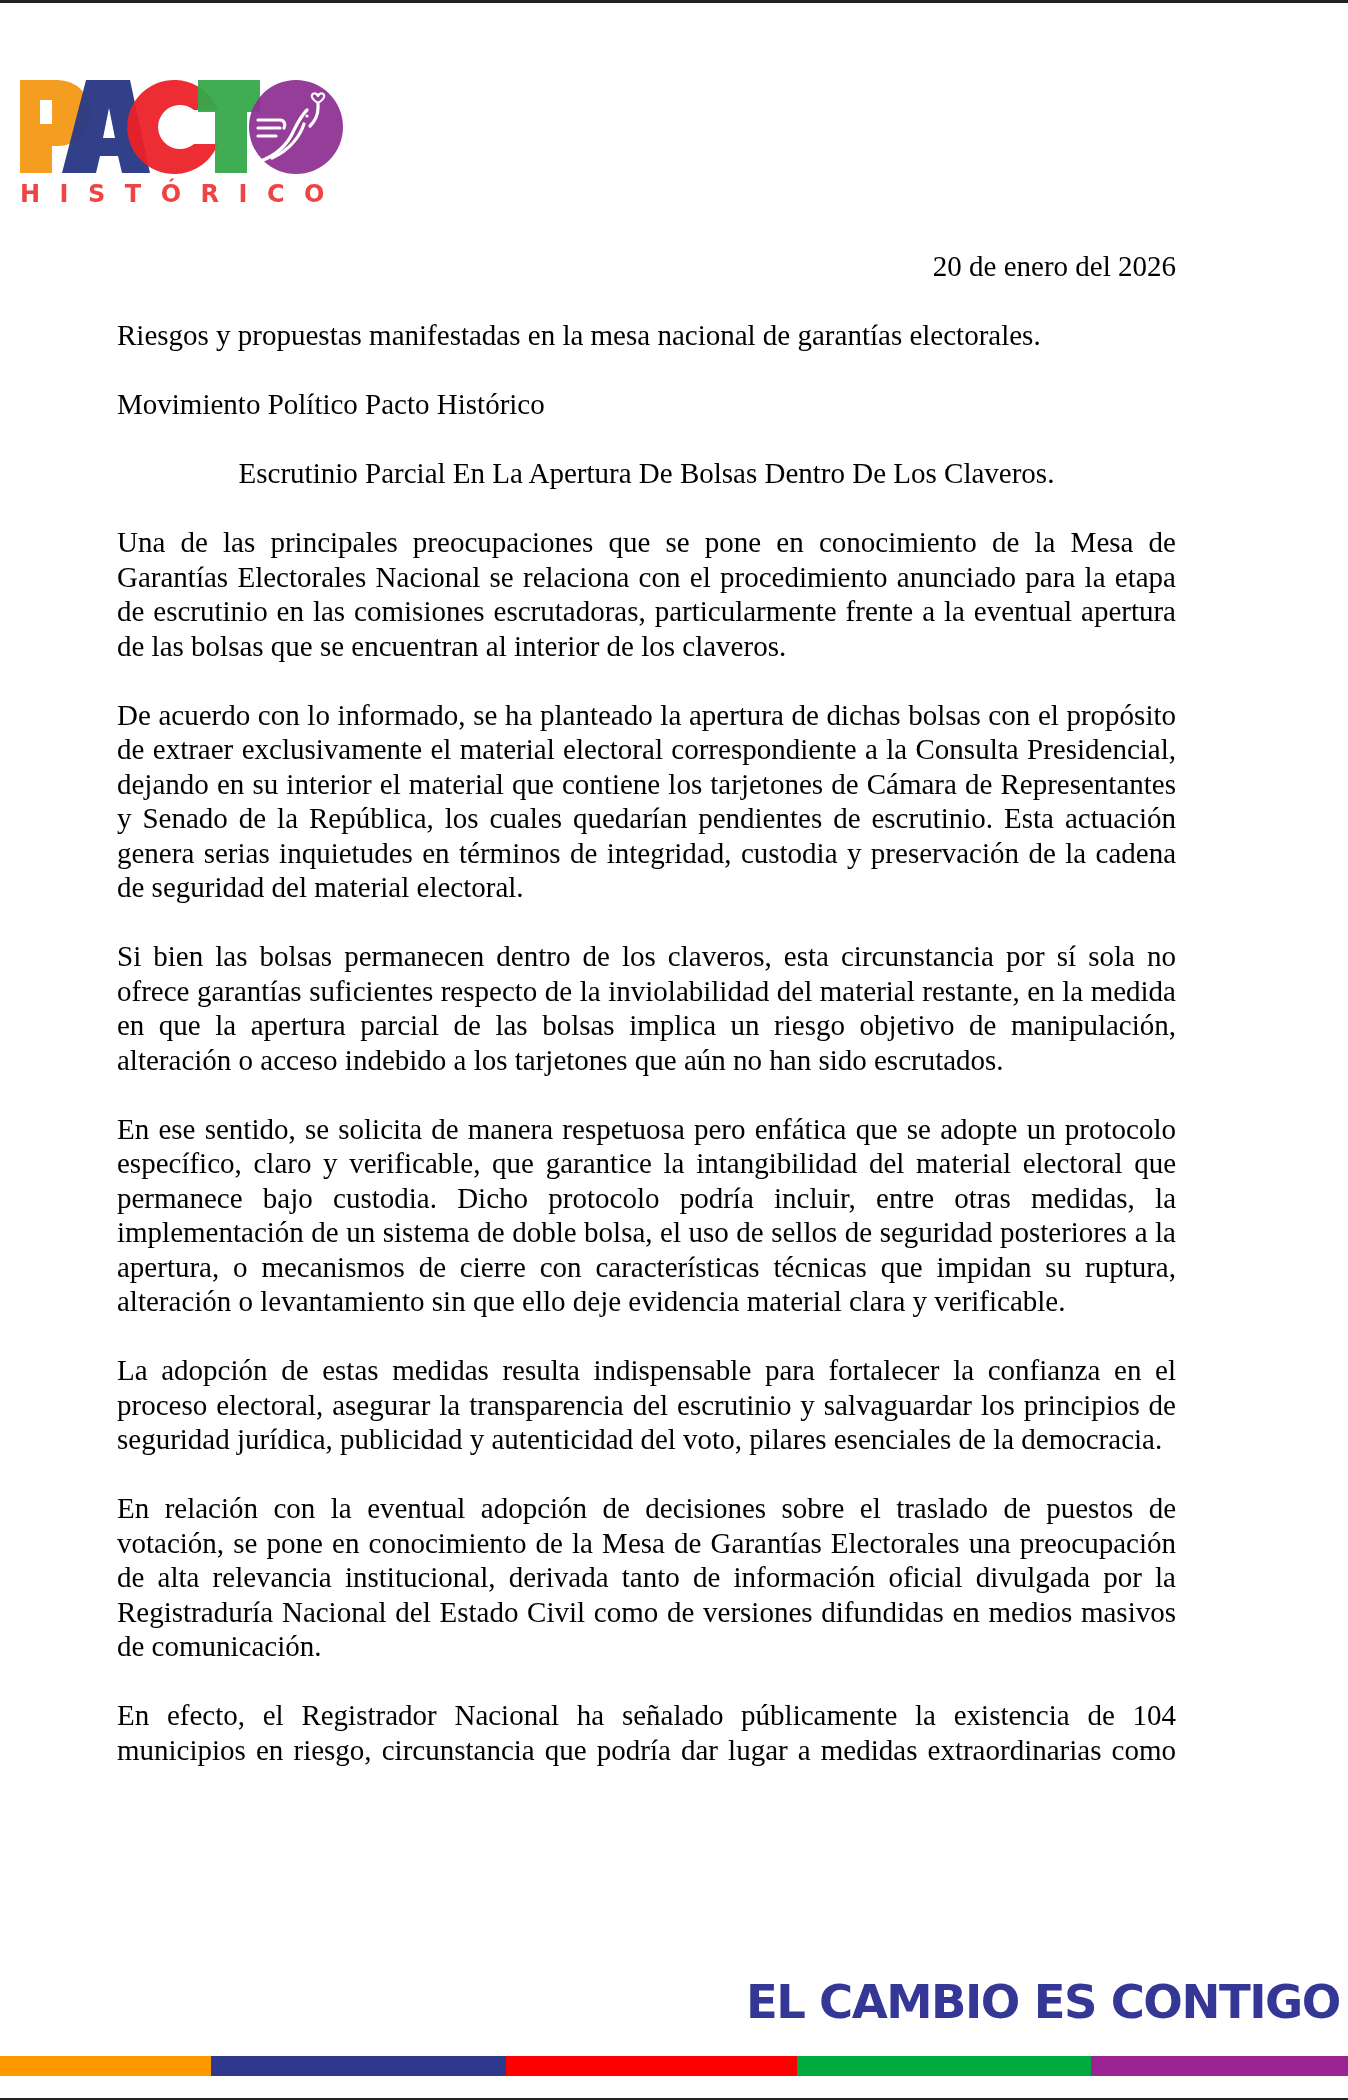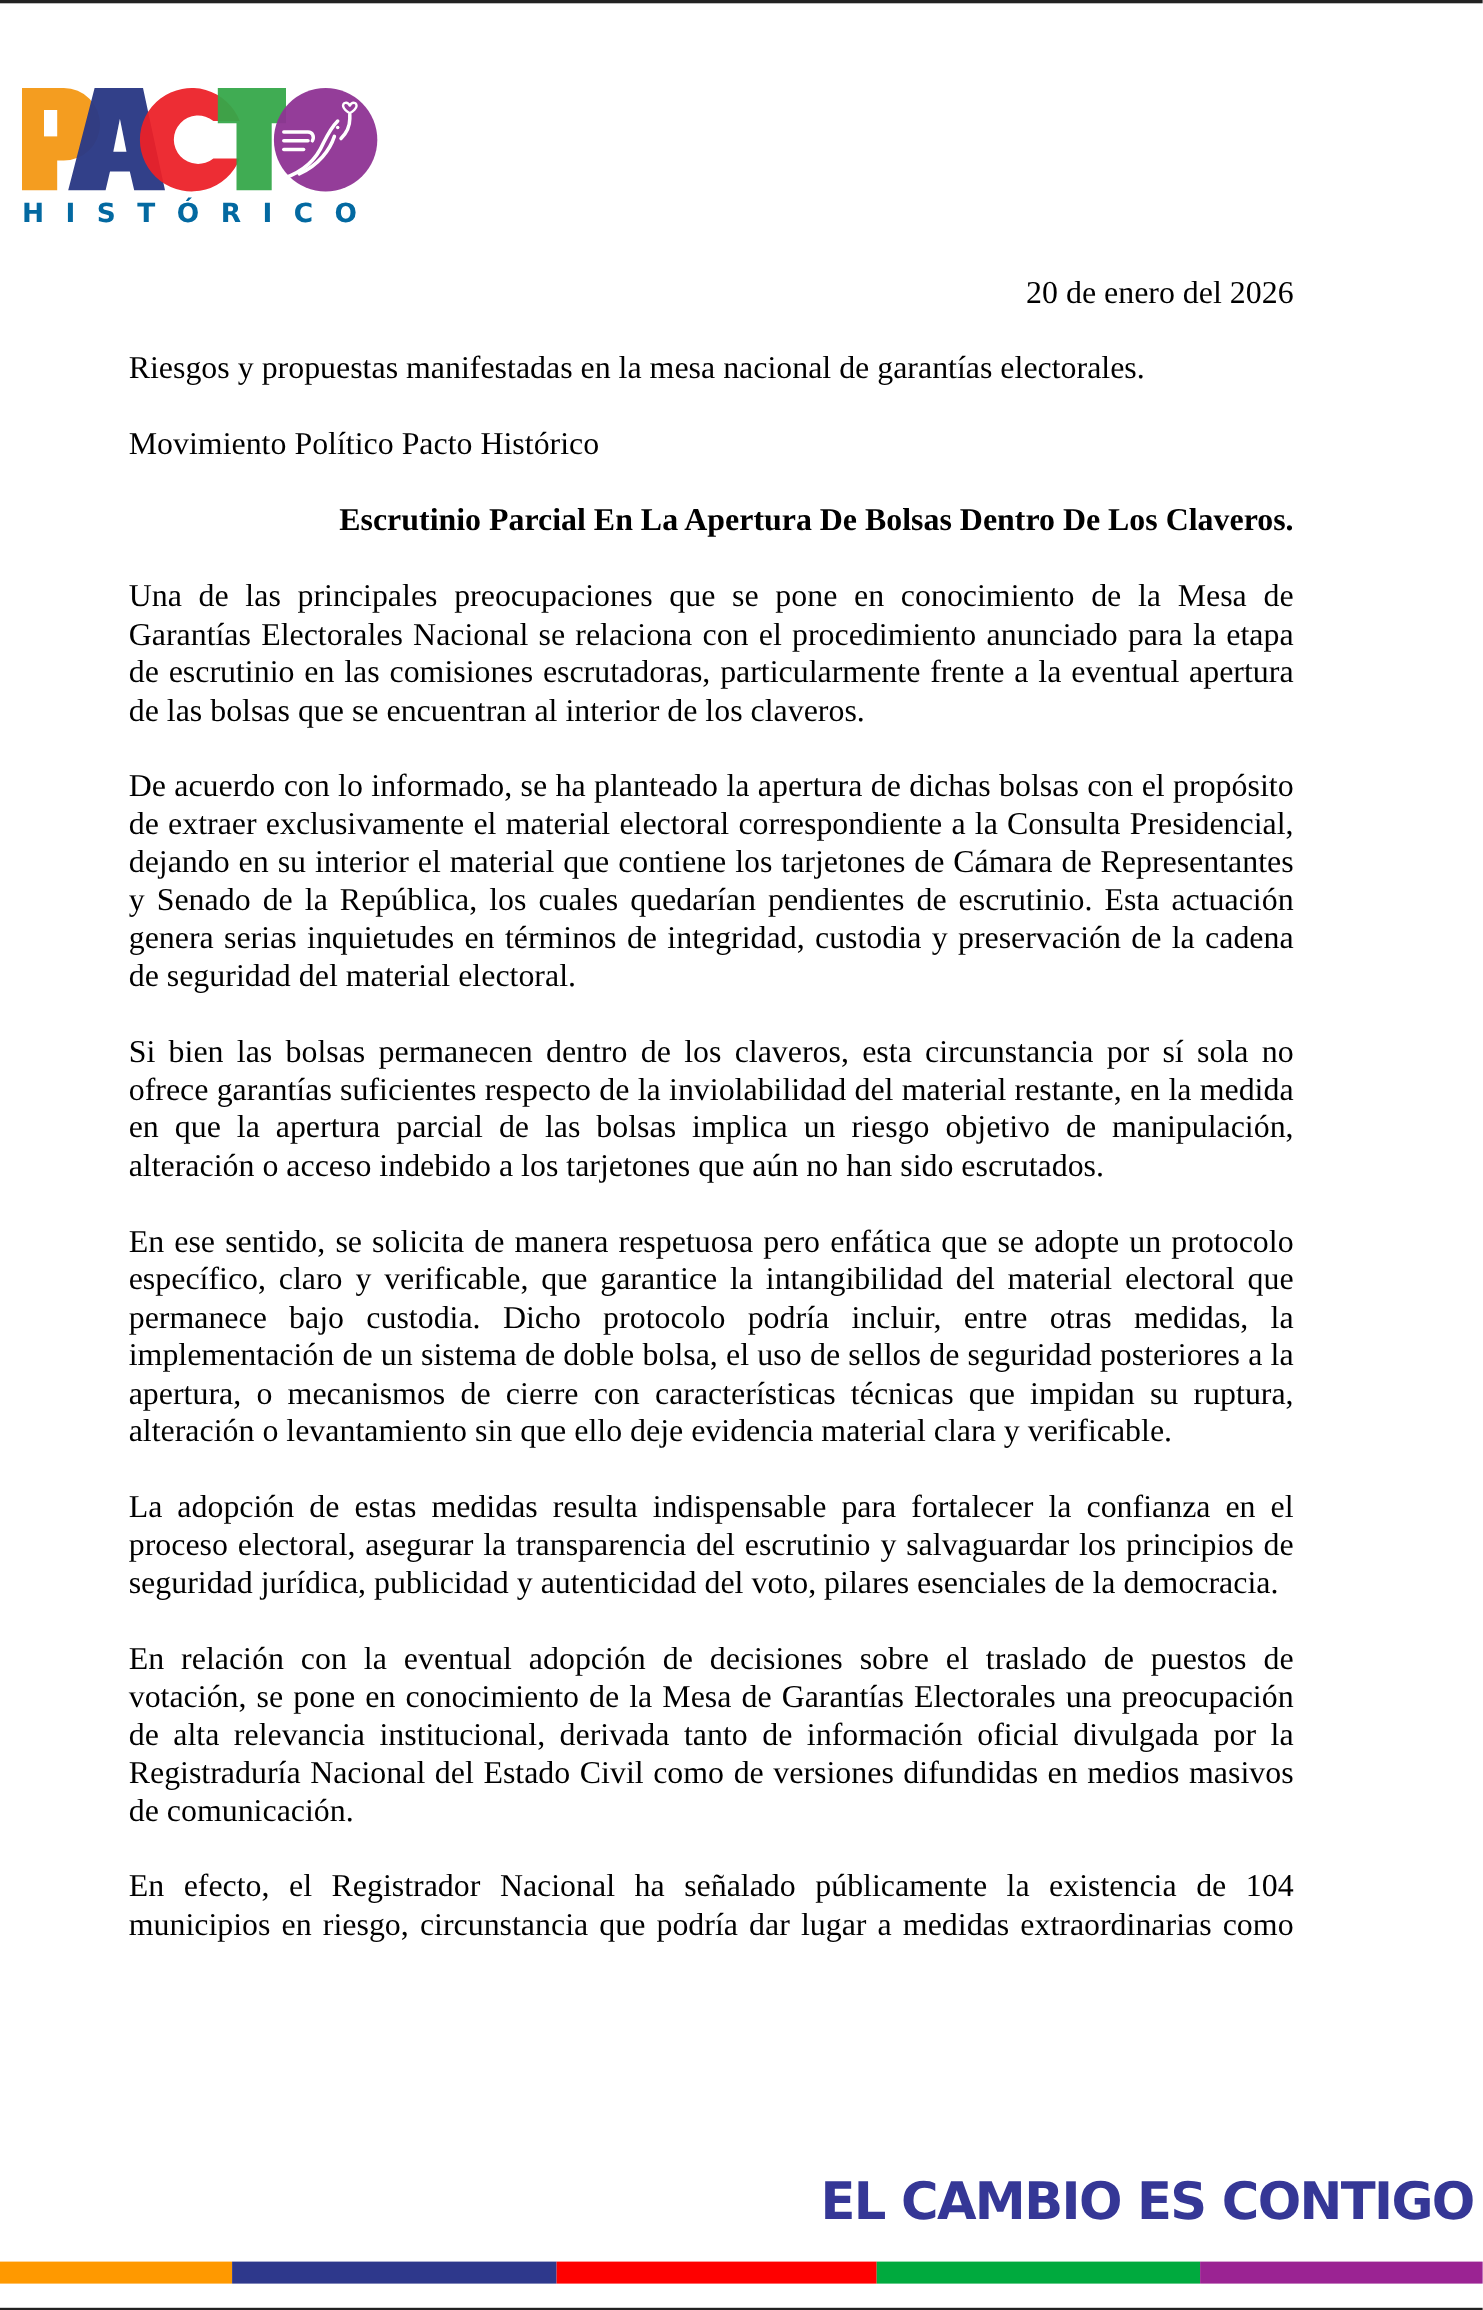--- a/index.html
+++ b/index.html
@@ -22,21 +22,21 @@
     white-space: nowrap;
   }
 
   
   .content {
     position: absolute; left: 117px; top: 249px; width: 1059px;
     font-size: 29px; line-height: 34.5px;
   }
   .content p { margin: 0 0 34.5px 0; text-align: justify; }
   .content .date { text-align: right; }
-  .content .heading { font-weight: bold; text-align: right; }
+  .content .heading { font-weight: normal; text-align: center; }
   .content .plain { text-align: left; }
 
   
   .slogan {
     position: absolute; left: 740px; top: 1976px; width: 588px; height: 52px;
     font-family: "DejaVu Sans", sans-serif; font-weight: bold;
     font-size: 47px; line-height: 52px; color: #353796;
     letter-spacing: -1.5px; white-space: nowrap; text-align: right;
     transform: scaleX(0.99); transform-origin: right center;
   }
@@ -76,21 +76,21 @@
       <path d="M300 18 c-2-4 -7-3 -6 1 c1 3 6 6 6 6 c0 0 5-3 6-6 c1-4 -4-5 -6-1 z" stroke-width="2.2"></path>
       <path d="M300 26 L300 30 C300 38 296 44 292 48"></path>
       <path d="M289 32 C283 38 279 46 276 52 C270 66 258 78 240 84"></path>
       <path d="M286 46 C282 58 272 72 254 80"></path>
       <path d="M240 42 H262 C266 42 268 46 266 50"></path>
       <path d="M240 50 H262"></path>
       <path d="M240 58 H258"></path>
       <circle cx="289" cy="38" r="1.6" fill="#fff" stroke="none"></circle>
     </g>
   </svg>
-  <div class="logo-sub" style="color: #0369a1;">HISTÓRICO</div>
+  <div class="logo-sub" style="color: #ef4444;">HISTÓRICO</div>
 </div>
 
 <div class="content">
   <p class="date">20 de enero del 2026</p>
   <p class="plain">Riesgos y propuestas manifestadas en la mesa nacional de garantías electorales.</p>
   <p class="plain">Movimiento Político Pacto Histórico</p>
 
   <p class="heading">Escrutinio Parcial En La Apertura De Bolsas Dentro De Los Claveros.</p>
   <p>Una de las principales preocupaciones que se pone en conocimiento de la Mesa de Garantías Electorales Nacional se relaciona con el procedimiento anunciado para la etapa de escrutinio en las comisiones escrutadoras, particularmente frente a la eventual apertura de las bolsas que se encuentran al interior de los claveros.</p>
   <p>De acuerdo con lo informado, se ha planteado la apertura de dichas bolsas con el propósito de extraer exclusivamente el material electoral correspondiente a la Consulta Presidencial, dejando en su interior el material que contiene los tarjetones de Cámara de Representantes y Senado de la República, los cuales quedarían pendientes de escrutinio. Esta actuación genera serias inquietudes en términos de integridad, custodia y preservación de la cadena de seguridad del material electoral.</p>

